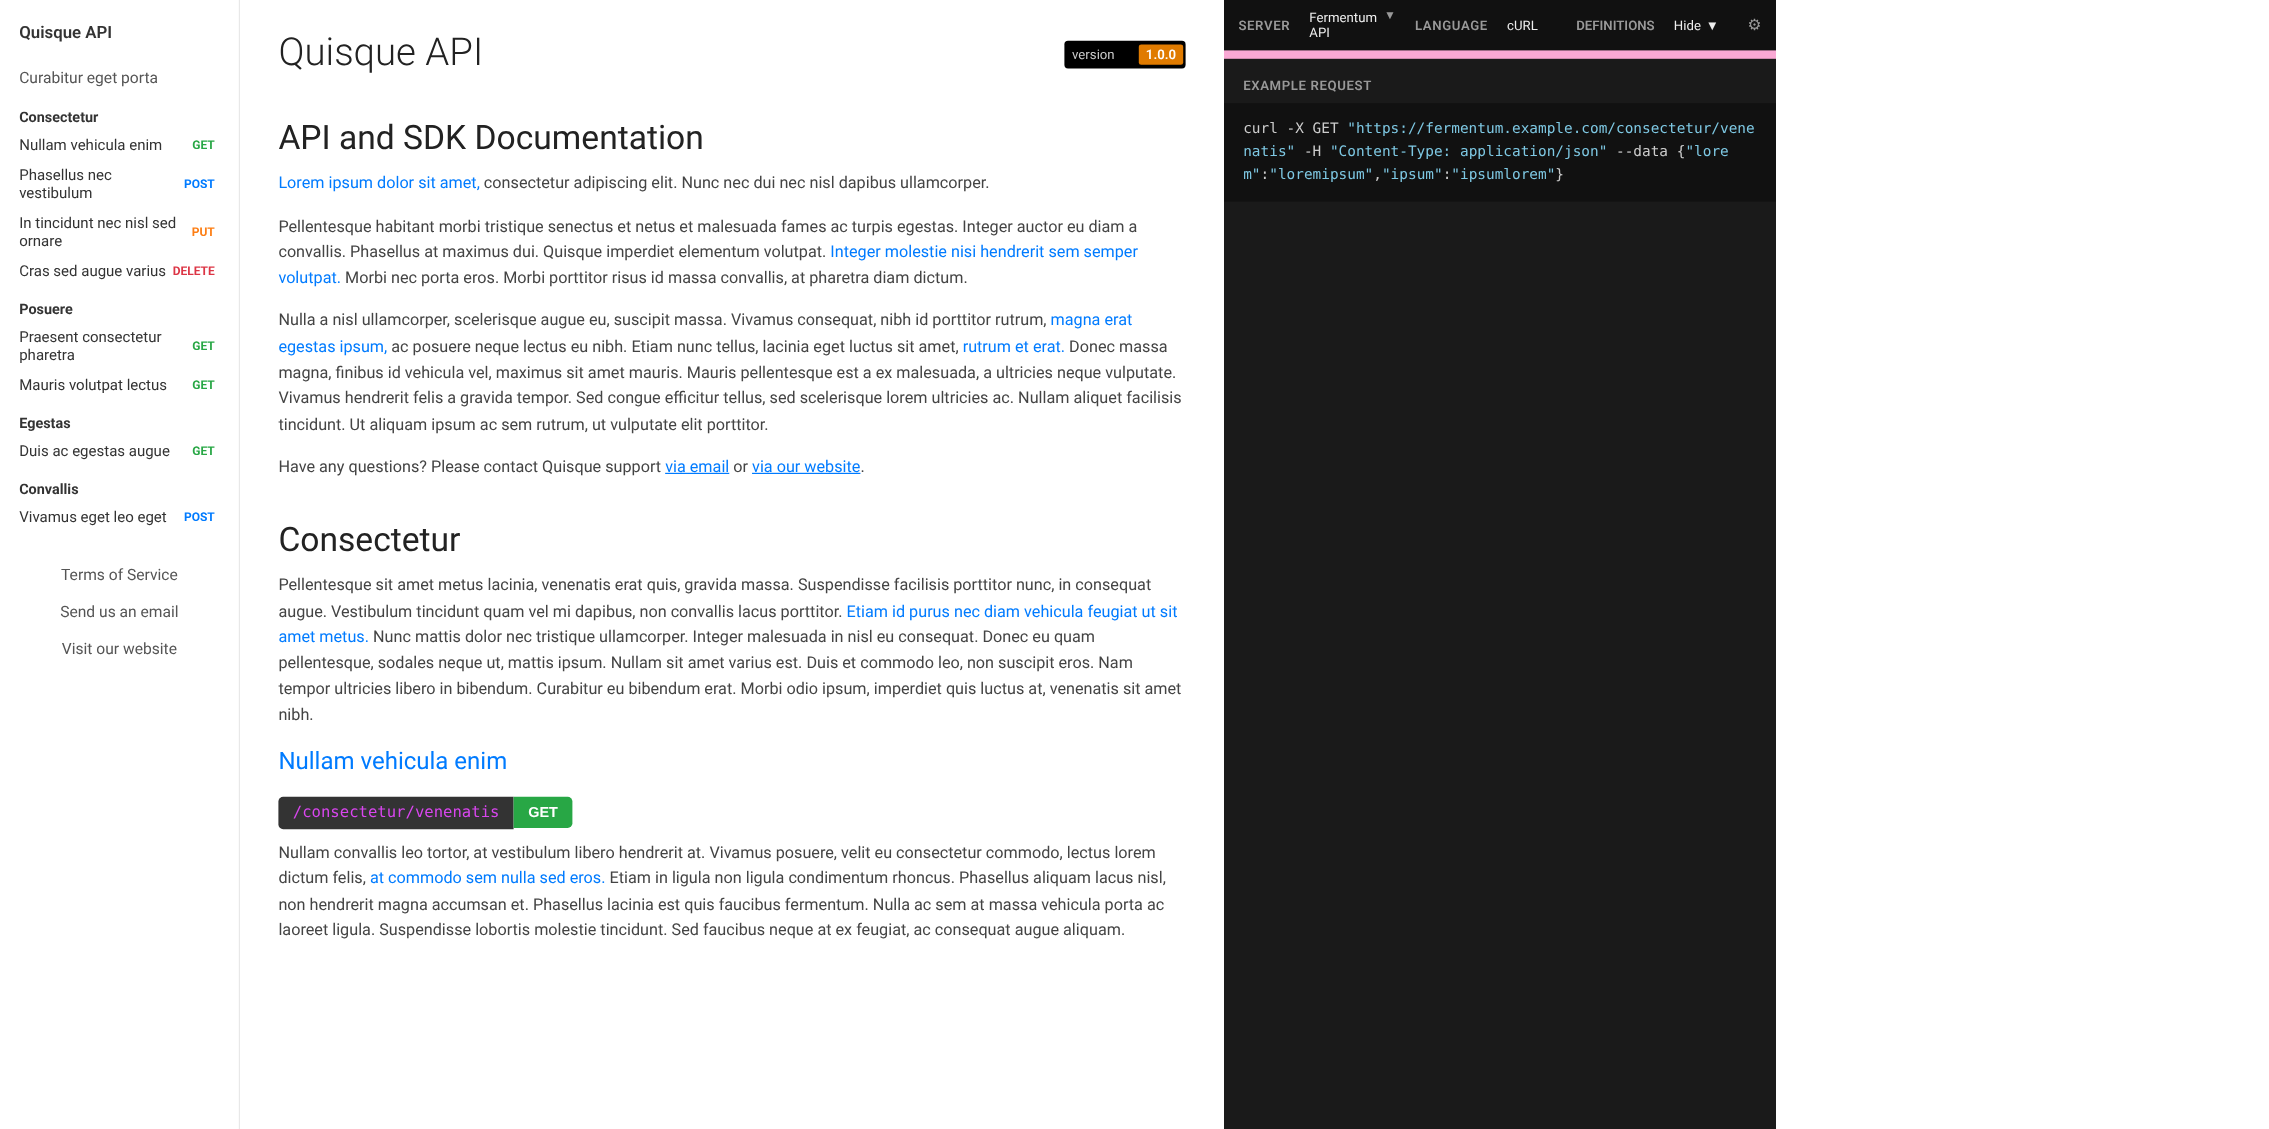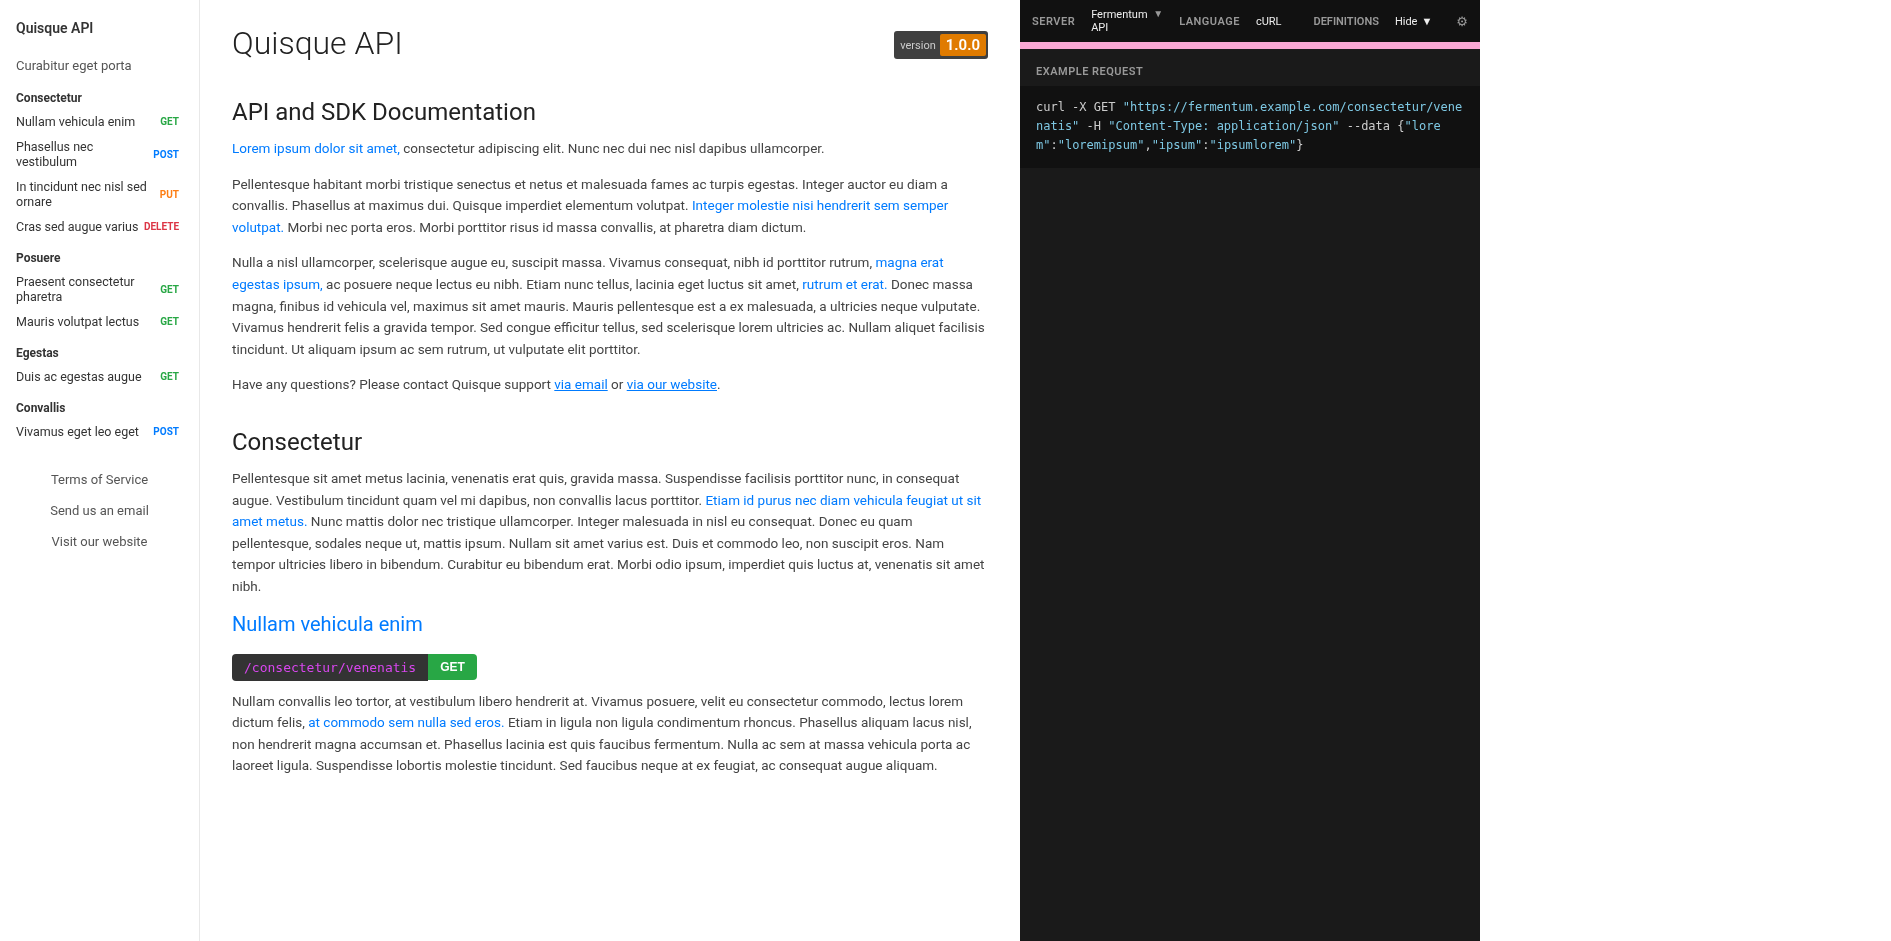--- a/index.html
+++ b/index.html
@@ -77,41 +77,41 @@
       color: #222;
       margin-bottom: 4px;
     }
     .version-badge-container {
       display: flex;
       align-items: center;
       justify-content: space-between;
       margin-bottom: 20px;
     }
     .version-badge {
-      background: #404040;
+      background: #000000;
       color: #fff;
       font-size: 12px;
       padding: 3px 2px 3px 6px;
       border-radius: 3px;
       display: inline-flex;
       align-items: center;
-      gap: 0;
+      gap: 16px;
     }
     .version-badge .ver-text { color: #ccc; font-size: 11px; }
     .version-badge .ver-number {
       background: #e07b00;
       color: #fff;
       padding: 2px 6px;
       border-radius: 2px;
-      font-size: 15px;
+      font-size: 11px;
       font-weight: 600;
       margin-left: 4px;
     }
     .section-heading {
-      font-size: 24px;
+      font-size: 28px;
       font-weight: 400;
       color: #222;
       margin: 32px 0 12px;
     }
     .body-text {
       font-size: 13.5px;
       line-height: 1.6;
       color: #444;
       margin-bottom: 14px;
     }

